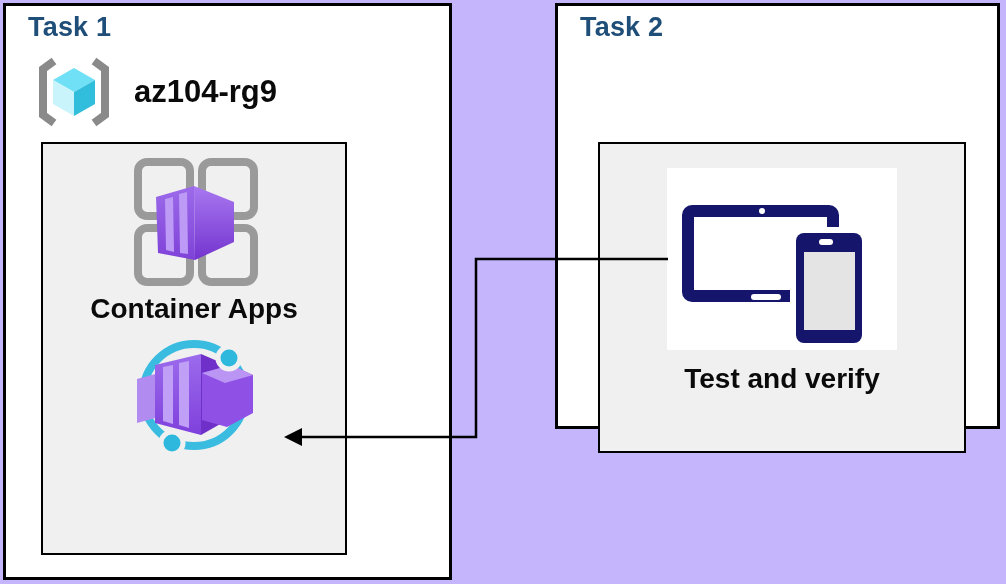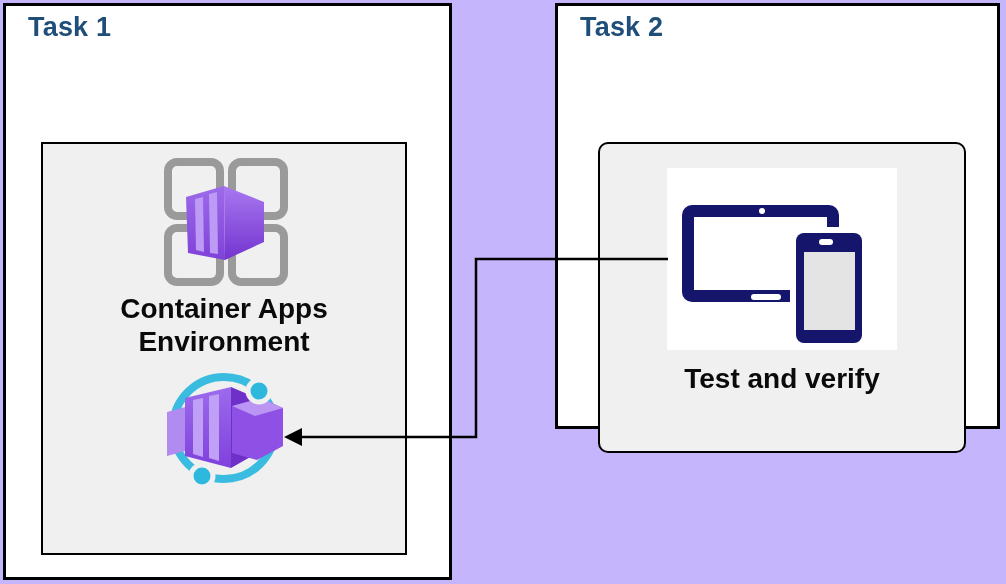--- a/index.html
+++ b/index.html
@@ -10,38 +10,48 @@
   .task-box{position:absolute;background:#ffffff;border:3px solid #000;box-sizing:border-box;}
   #task1-box{left:3px;top:3px;width:449px;height:577px;}
   #task2-box{left:555px;top:3px;width:445px;height:426px;}
   .task-title{position:absolute;left:22px;top:6px;font-size:27px;font-weight:bold;color:#1F4E79;letter-spacing:0.2px;}
   .rg-row{position:absolute;left:24px;top:50px;display:flex;align-items:center;}
   .rg-name{margin-left:16px;font-size:31px;font-weight:bold;color:#0a0a0a;}
   .inner-box{
     position:absolute;background:#F0F0F0;border:2px solid #000;box-sizing:border-box;
     display:flex;flex-direction:column;align-items:center;
   }
-  #task1-inner{left:35px;top:136px;width:366px;height:413px;padding-top:12px;}
-  #task2-inner{left:40px;top:136px;width:368px;height:311px;padding-top:24px;border-radius:10px;}
+  #task1-inner{left:35px;top:136px;width:306px;height:413px;padding-top:12px;}
+  #task2-inner{left:40px;top:136px;width:368px;height:311px;padding-top:24px;}
   .node-label{font-size:28px;font-weight:bold;color:#0a0a0a;text-align:center;line-height:33px;}
   #env-label{margin-top:4px;}
   #app-icon{margin-top:12px;}
   #app-label{margin-top:6px;}
   #test-panel{width:230px;height:182px;background:#ffffff;}
   #test-label{margin-top:12px;}
   #connector-overlay{position:absolute;left:0;top:0;width:1006px;height:584px;pointer-events:none;z-index:10;}
 </style>
 </head>
 <body>
 
 <div id="canvas">
 
   <div id="task1-box" class="task-box">
     <div class="task-title">Task 1</div>
 
+    <div class="rg-row">
+      <svg width="88" height="72" viewBox="0 0 88 72">
+        <path d="M 24 5 L 13 13 L 13 59 L 24 67" fill="none" stroke="#8A8A8A" stroke-width="8"></path>
+        <path d="M 64 5 L 75 13 L 75 59 L 64 67" fill="none" stroke="#8A8A8A" stroke-width="8"></path>
+        <polygon points="44,12 65,24 44,36 23,24" fill="#6FE0F5"></polygon>
+        <polygon points="23,24 44,36 44,60 23,48" fill="#C9F4FB"></polygon>
+        <polygon points="65,24 44,36 44,60 65,48" fill="#31BEDD"></polygon>
+      </svg>
+      <span class="rg-name">az104-rg9</span>
+    </div>
 
     <div id="task1-inner" class="inner-box">
 
       <svg id="env-icon" width="150" height="132" viewBox="0 0 150 132">
         <defs>
           <linearGradient id="envFront" x1="0" y1="0" x2="0" y2="1">
             <stop offset="0" stop-color="#9C6BEA"></stop>
               <stop offset="1" stop-color="#7F42D8"></stop>
           </linearGradient>
           <linearGradient id="envRight" x1="0" y1="0" x2="0" y2="1">
@@ -58,21 +68,20 @@
         <g>
           <polygon points="75,30 115,46 115,86 76,104" fill="url(#envRight)"></polygon>
           <polygon points="37,41 75,30 76,104 39,97" fill="url(#envFront)"></polygon>
           <polygon points="46,43 54,41 55,96 47,94" fill="#BD9AF5"></polygon>
           <polygon points="60,38 68,36 69,98 61,97" fill="#BD9AF5"></polygon>
         </g>
       </svg>
 
       <div id="env-label" class="node-label">
         <span>Container Apps</span><br>
-        <span>Environment</span>
       </div>
 
       <svg id="app-icon" width="130" height="120" viewBox="0 0 130 120">
         <defs>
           <linearGradient id="appFront" x1="0" y1="0" x2="0" y2="1">
             <stop offset="0" stop-color="#9C6BEC"></stop>
               <stop offset="1" stop-color="#7F40DC"></stop>
           </linearGradient>
         </defs>
         <circle cx="65" cy="58" r="51" fill="none" stroke="#3ABCE0" stroke-width="8"></circle>

